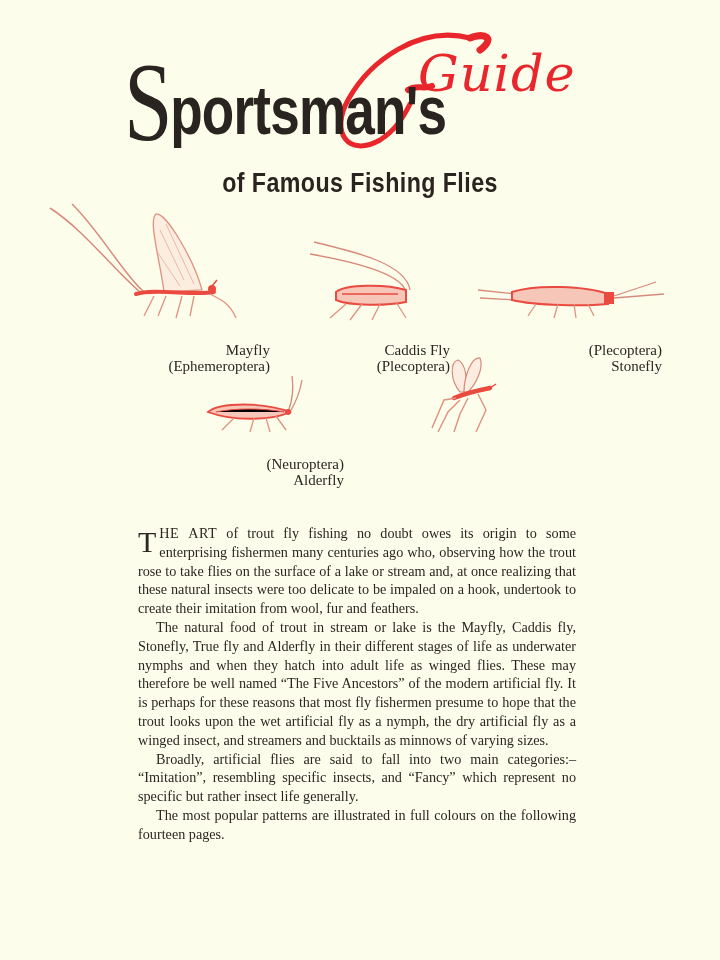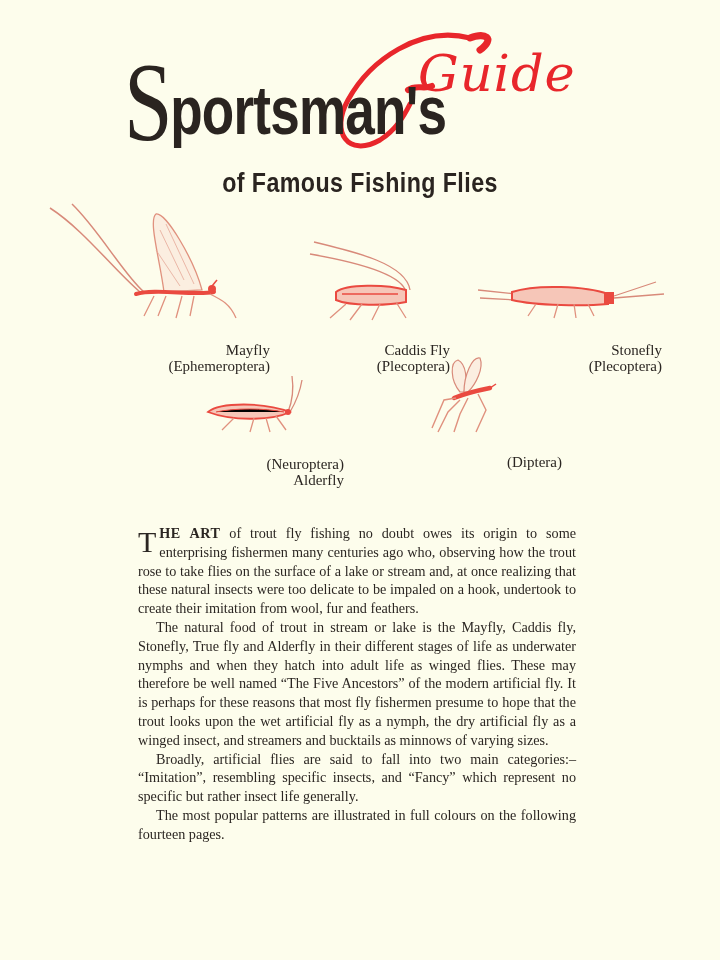--- a/index.html
+++ b/index.html
@@ -48,21 +48,21 @@
       position: absolute; left: 138px; top: 524px; width: 438px;
       font-size: 14.2px; line-height: 18.8px; text-align: justify;
       color: #2b2622;
     }
     .body-text p { margin: 0; text-indent: 18px; }
     .body-text p.first { text-indent: 0; }
     .dropcap {
       float: left; font-size: 30px; line-height: 28px; margin: 4px 3px 0 0;
       font-weight: normal;
     }
-    .smallcaps { font-variant: small-caps; font-weight: bold; letter-spacing: 0.5px; }
+    .smallcaps { font-variant: small-caps; font-weight: normal; letter-spacing: 0.5px; }
   </style>
 </head>
 <body>
 
 <div class="title-wrap">
   <svg class="guide-swash" width="320" height="140" viewBox="0 0 320 140">
     <path d="M170 18 C 120 5, 70 40, 48 80 C 30 112, 48 138, 80 120 C 96 110, 104 96, 110 84" fill="none" stroke="#e8262b" stroke-width="5" stroke-linecap="round"></path>
     <path d="M170 18 C 185 12, 196 18, 180 30" fill="none" stroke="#e8262b" stroke-width="7" stroke-linecap="round"></path>
     <path d="M108 70 C 116 64, 124 70, 132 66" fill="none" stroke="#e8262b" stroke-width="6" stroke-linecap="round"></path>
   </svg>
@@ -106,22 +106,22 @@
 <div class="fly" style="left:476px; top:276px;">
   <svg width="195" height="46" viewBox="0 0 195 46">
     <path d="M2 14 L 40 18 M 4 22 L 40 24" stroke="#d88a7a" stroke-width="1.3"></path>
     <path d="M36 16 C 60 8, 110 10, 132 18 L 132 28 C 110 30, 60 30, 36 24 Z" fill="#f6c6b8" stroke="#ea4a40" stroke-width="2"></path>
     <rect x="128" y="16" width="10" height="12" fill="#ea4a40"></rect>
     <path d="M138 20 L 180 6 M 138 22 L 188 18" stroke="#d88a7a" stroke-width="1.3"></path>
     <path d="M60 28 L 52 40 M 82 28 L 78 42 M 98 28 L 100 42 M 112 28 L 118 40" stroke="#e0917e" stroke-width="1.3"></path>
   </svg>
 </div>
 <div class="fly-caption" style="left:462px; top:342px;">
+  <div>(<span class="latin">Plecoptera</span>)</div>
   <div>Stonefly</div>
-  <div>(<span class="latin">Plecoptera</span>)</div>
 </div>
 
 <div class="fly" style="left:204px; top:372px;">
   <svg width="100" height="64" viewBox="0 0 100 64">
     <path d="M84 40 C 88 30, 90 18, 88 4 M 86 40 C 92 30, 96 20, 98 8" fill="none" stroke="#d88a7a" stroke-width="1.3"></path>
     <path d="M4 40 C 16 30, 60 30, 86 40 C 70 48, 30 50, 4 40 Z" fill="#f6c6b8" stroke="#ea4a40" stroke-width="1.8"></path>
     <path d="M12 40 C 30 36, 60 36, 80 40" stroke="#ea4a40" stroke-width="1"></path>
     <circle cx="84" cy="40" r="3" fill="#ea4a40"></circle>
     <path d="M30 46 L 18 58 M 50 46 L 46 60 M 62 46 L 66 60 M 72 44 L 82 58" stroke="#e0917e" stroke-width="1.3"></path>
   </svg>
@@ -134,21 +134,20 @@
 <div class="fly" style="left:424px; top:354px;">
   <svg width="80" height="82" viewBox="0 0 80 82">
     <path d="M36 38 C 26 26, 26 8, 34 6 C 42 10, 44 26, 40 38 Z" fill="#fbeee0" stroke="#d88a7a" stroke-width="1.2"></path>
     <path d="M40 38 C 40 22, 48 2, 56 4 C 60 14, 52 30, 44 38 Z" fill="#fbeee0" stroke="#d88a7a" stroke-width="1.2"></path>
     <path d="M30 44 C 40 40, 56 36, 66 34" fill="none" stroke="#ea4a40" stroke-width="4.5" stroke-linecap="round"></path>
     <path d="M66 34 L 72 30" stroke="#ea4a40" stroke-width="1.5"></path>
     <path d="M32 44 L 20 46 L 8 74 M 36 46 L 24 58 L 14 78 M 44 44 L 36 60 L 30 78 M 54 40 L 62 56 L 52 78" fill="none" stroke="#e0917e" stroke-width="1.4"></path>
   </svg>
 </div>
 <div class="fly-caption" style="left:362px; top:454px;">
-  <div>(<span class="latin">Diptera</span>)</div>
 </div>
 
 <div class="body-text">
   <p class="first"><span class="dropcap">T</span><span class="smallcaps">HE ART</span><span> of trout fly fishing no doubt owes its origin to some enterprising fishermen many centuries ago who, observing how the trout rose to take flies on the surface of a lake or stream and, at once realizing that these natural insects were too delicate to be impaled on a hook, undertook to create their imitation from wool, fur and feathers.</span></p>
   <p>The natural food of trout in stream or lake is the Mayfly, Caddis fly, Stonefly, True fly and Alderfly in their different stages of life as underwater nymphs and when they hatch into adult life as winged flies. These may therefore be well named “The Five Ancestors” of the modern artificial fly. It is perhaps for these reasons that most fly fishermen presume to hope that the trout looks upon the wet artificial fly as a nymph, the dry artificial fly as a winged insect, and streamers and bucktails as minnows of varying sizes.</p>
   <p>Broadly, artificial flies are said to fall into two main categories:– “Imitation”, resembling specific insects, and “Fancy” which represent no specific but rather insect life generally.</p>
   <p>The most popular patterns are illustrated in full colours on the following fourteen pages.</p>
 </div>
 
 </body></html>

